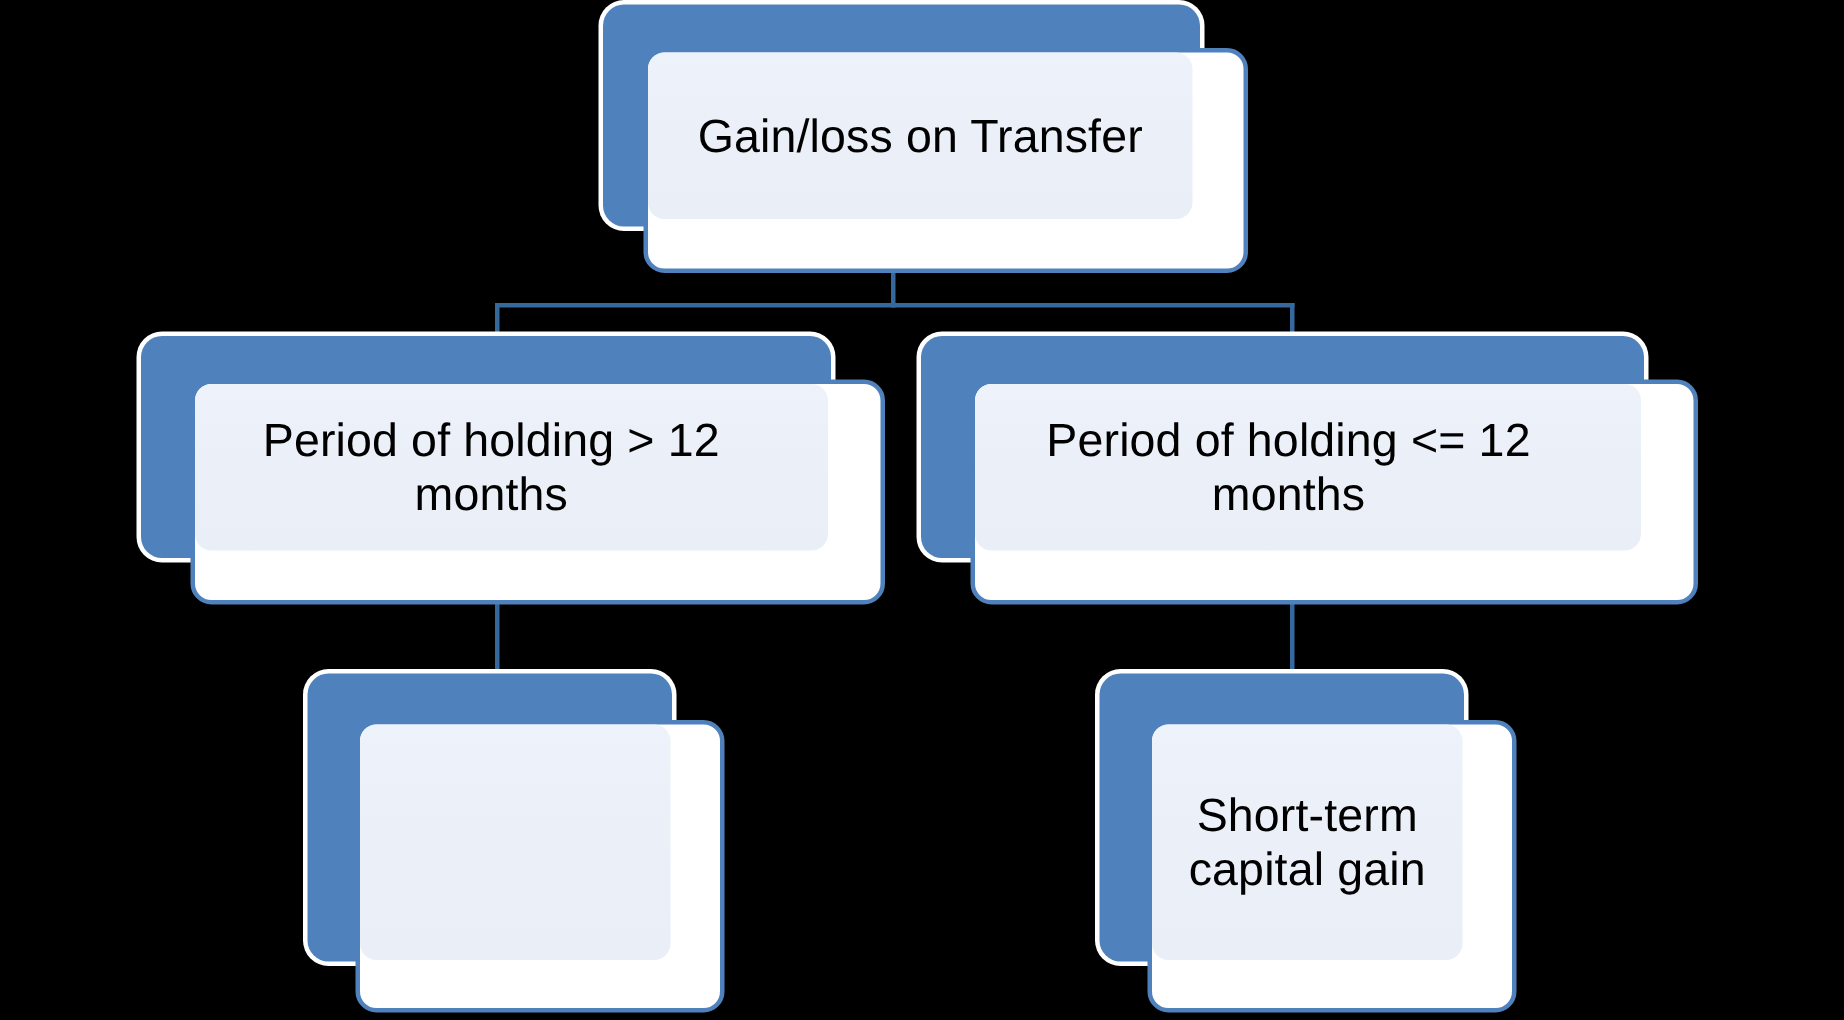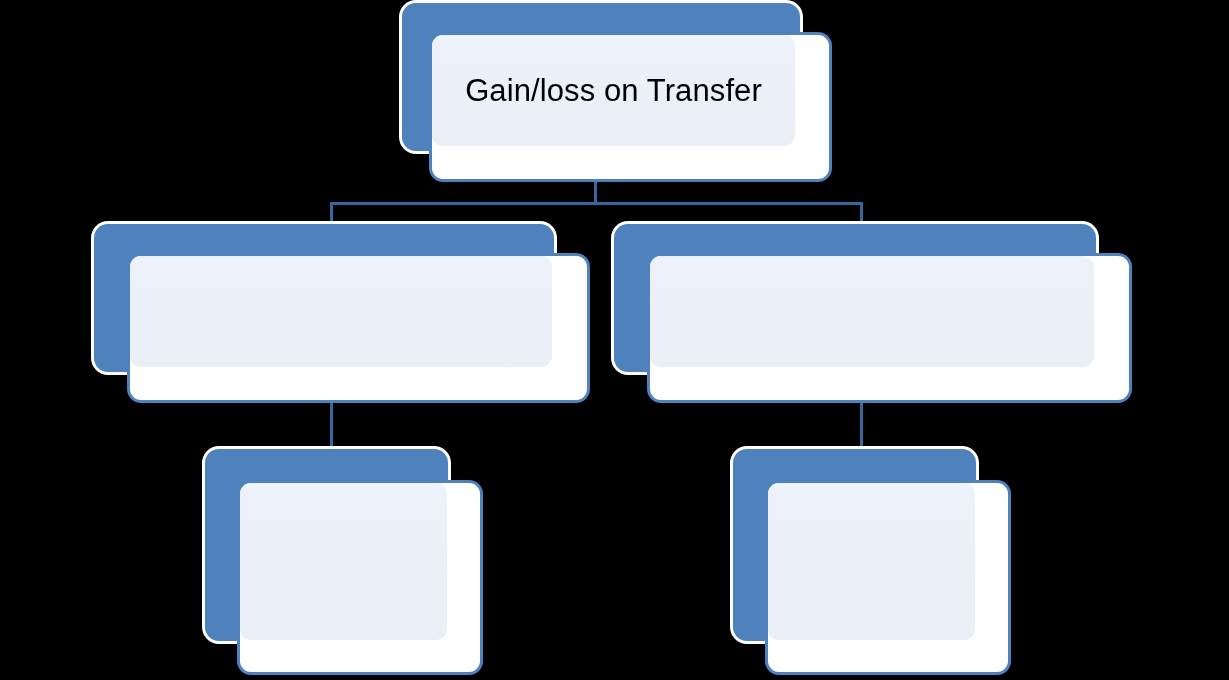--- a/index.html
+++ b/index.html
@@ -93,33 +93,36 @@
     <div class="plate" style="width:398px; height:148px;"></div>
     <div class="card" style="left:27px; top:29px; width:403px; height:150px;"></div>
     <div class="panel" style="left:30px; top:32px; width:363px; height:111px;"></div>
     <div class="label" style="left:30px; top:32px; width:363px; height:111px; font-size:31px;">Gain/loss on Transfer</div>
   </div>
 
   <div class="node" style="left:94px; top:224px; width:500px; height:182px;">
     <div class="plate" style="width:460px; height:148px;"></div>
     <div class="card" style="left:33px; top:29px; width:463px; height:150px;"></div>
     <div class="panel" style="left:36px; top:32px; width:422px; height:111px;"></div>
+    <div class="label" style="left:36px; top:32px; width:395px; height:111px; font-size:31px;">Period of holding &gt; 12 months</div>
   </div>
 
   <div class="node" style="left:614px; top:224px; width:522px; height:182px;">
     <div class="plate" style="width:482px; height:148px;"></div>
     <div class="card" style="left:33px; top:29px; width:485px; height:150px;"></div>
     <div class="panel" style="left:36px; top:32px; width:444px; height:111px;"></div>
+    <div class="label" style="left:36px; top:32px; width:418px; height:111px; font-size:31px;">Period of holding &lt;= 12 months</div>
   </div>
 
   <div class="node" style="left:205px; top:449px; width:280px; height:228px;">
     <div class="plate" style="width:243px; height:192px;"></div>
     <div class="card" style="left:32px; top:31px; width:246px; height:195px;"></div>
     <div class="panel" style="left:35px; top:34px; width:207px; height:157px;"></div>
   </div>
 
   <div class="node" style="left:733px; top:449px; width:280px; height:228px;">
     <div class="plate" style="width:243px; height:192px;"></div>
     <div class="card" style="left:32px; top:31px; width:246px; height:195px;"></div>
     <div class="panel" style="left:35px; top:34px; width:207px; height:157px;"></div>
+    <div class="label" style="left:26px; top:34px; width:225px; height:157px; font-size:31px;">Short-term capital gain</div>
   </div>
 
 </div>
 
 </body></html>

